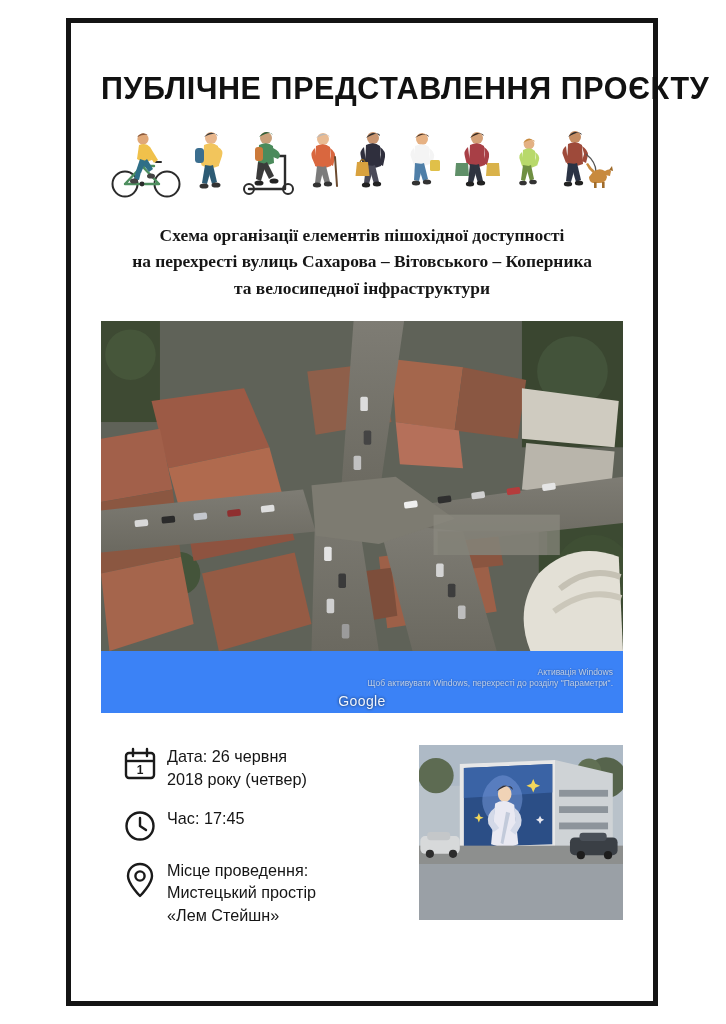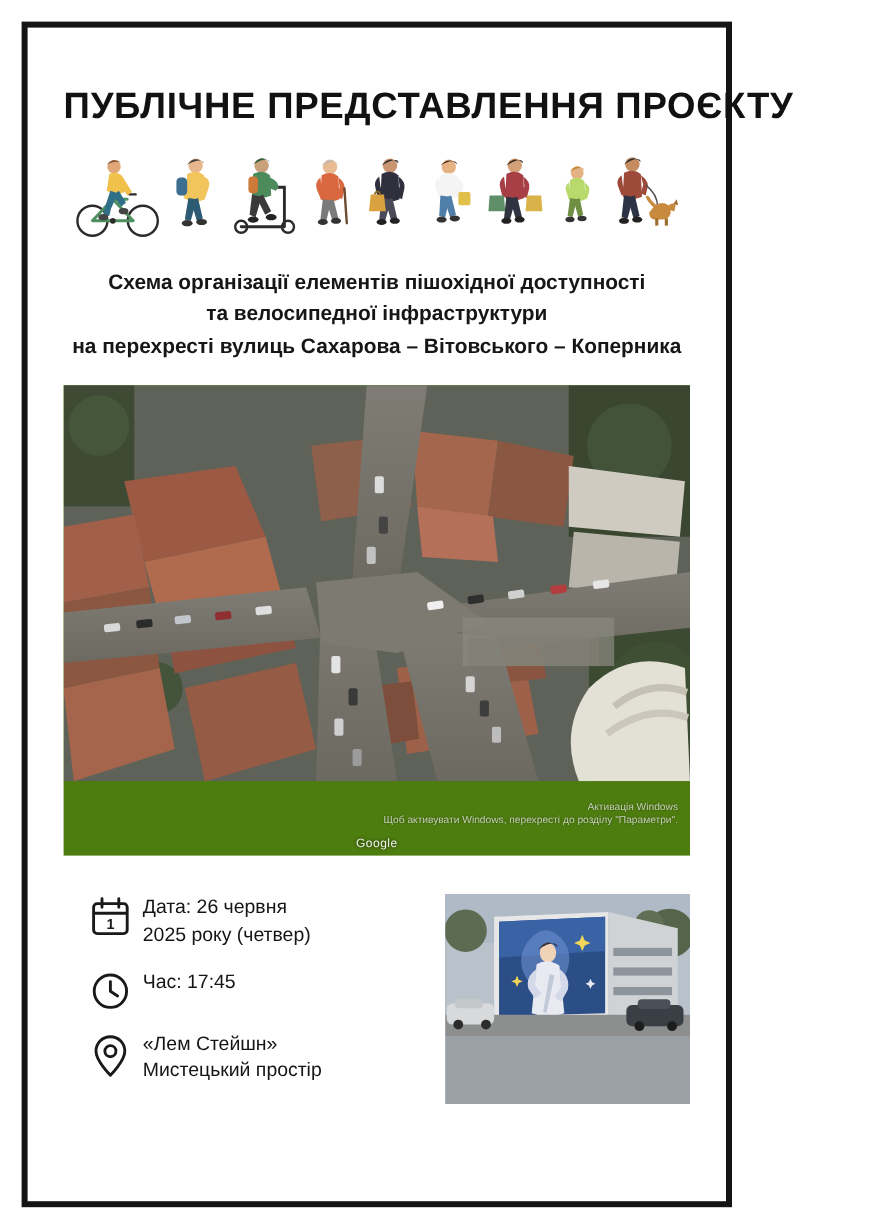--- a/index.html
+++ b/index.html
@@ -16,20 +16,21 @@
     color: #1a1a1a;
     overflow: hidden;
   }
 
   .poster {
     position: relative;
     width: 628px;
     height: 1024px;
     background: #ffffff;
     padding: 18px;
+    margin-left: 48px;
   }
   .frame {
     position: absolute;
     left: 18px;
     top: 18px;
     right: 18px;
     bottom: 18px;
     border: 5px solid #141414;
     background: #ffffff;
   }
@@ -64,41 +65,42 @@
   .person svg { display: block; }
 
   
   .subtitle {
     margin-top: 22px;
     text-align: center;
     font-size: 17.4px;
     font-weight: bold;
     line-height: 1.52;
     color: #161616;
+    font-family: Liberation Serif, serif;
   }
   .subtitle div { white-space: nowrap; }
 
   
   .map-wrap {
     margin-top: 20px;
     width: 100%;
     height: 392px;
     position: relative;
     overflow: hidden;
-    background: #4d7c0f;
+    background: #3b82f6;
   }
   .map-canvas { position: absolute; inset: 0; }
 
   .gwatermark {
     position: absolute;
     left: 50%;
     transform: translateX(-50%);
     bottom: 4px;
     color: #ffffff;
-    font-size: 10px;
+    font-size: 14px;
     font-family: "Liberation Sans", sans-serif;
     letter-spacing: 0.4px;
     text-shadow: 0 0 3px rgba(0,0,0,.8);
     opacity: .92;
   }
   .activate-note {
     position: absolute;
     right: 10px;
     bottom: 24px;
     color: #e8e8e8;
@@ -310,22 +312,22 @@
             <path d="M40 47 q-5 -4 -7 -9 l2 -1 q3 5 7 8z" fill="#c88a3e"></path>
             <rect x="41" y="56" width="2.6" height="6" fill="#a06c2c"></rect>
             <rect x="49" y="56" width="2.6" height="6" fill="#a06c2c"></rect>
           </svg>
         </div>
 
       </div>
 
       <div class="subtitle">
         <div>Схема організації елементів пішохідної доступності</div>
+        <div>на перехресті вулиць Сахарова – Вітовського – Коперника</div>
         <div>та велосипедної інфраструктури</div>
-        <div>на перехресті вулиць Сахарова – Вітовського – Коперника</div>
       </div>
 
       <div class="map-wrap">
         <svg class="map-canvas" viewBox="0 0 620 392" preserveAspectRatio="none">
           <defs>
             <linearGradient id="roadg" x1="0" y1="0" x2="0" y2="1">
               <stop offset="0%" stop-color="#7e7c74"></stop>
               <stop offset="100%" stop-color="#6b6960"></stop>
             </linearGradient>
           </defs>
@@ -420,21 +422,21 @@
             <div class="info-icon">
               <svg width="34" height="34" viewBox="0 0 34 34">
                 <rect x="3" y="6" width="28" height="25" rx="3" fill="none" stroke="#1a1a1a" stroke-width="2.4"></rect>
                 <path d="M3 14 H31" stroke="#1a1a1a" stroke-width="2.4"></path>
                 <path d="M10 2 V9 M24 2 V9" stroke="#1a1a1a" stroke-width="2.4" stroke-linecap="round"></path>
                 <text x="17" y="27" font-family="Liberation Sans, sans-serif" font-size="12" font-weight="bold" text-anchor="middle" fill="#1a1a1a">1</text>
               </svg>
             </div>
             <div class="info-text">
               <div>Дата: 26 червня</div>
-              <div>2025 року (четвер)</div>
+              <div>2018 року (четвер)</div>
             </div>
           </div>
 
           <div class="info-row">
             <div class="info-icon">
               <svg width="34" height="34" viewBox="0 0 34 34">
                 <circle cx="17" cy="17" r="13.5" fill="none" stroke="#1a1a1a" stroke-width="2.4"></circle>
                 <path d="M17 9 V17 L23 21" fill="none" stroke="#1a1a1a" stroke-width="2.4" stroke-linecap="round" stroke-linejoin="round"></path>
               </svg>
             </div>
@@ -444,22 +446,23 @@
           </div>
 
           <div class="info-row">
             <div class="info-icon">
               <svg width="34" height="38" viewBox="0 0 34 38">
                 <path d="M17 3 C10 3 5 8.4 5 15 C5 23 17 35 17 35 C17 35 29 23 29 15 C29 8.4 24 3 17 3 Z" fill="none" stroke="#1a1a1a" stroke-width="2.4" stroke-linejoin="round"></path>
                 <circle cx="17" cy="15" r="4.6" fill="none" stroke="#1a1a1a" stroke-width="2.4"></circle>
               </svg>
             </div>
             <div class="info-text">
+              <div>Місце проведення:</div>
+              <div>Мистецький простір</div>
               <div>«Лем Стейшн»</div>
-              <div>Мистецький простір</div>
             </div>
           </div>
 
         </div>
 
         <div class="photo-wrap">
           <svg class="photo-canvas" viewBox="0 0 300 175" preserveAspectRatio="none">
             <rect width="300" height="175" fill="#b9c2ca"></rect>
 
             <rect width="300" height="60" fill="#aebac6"></rect>

